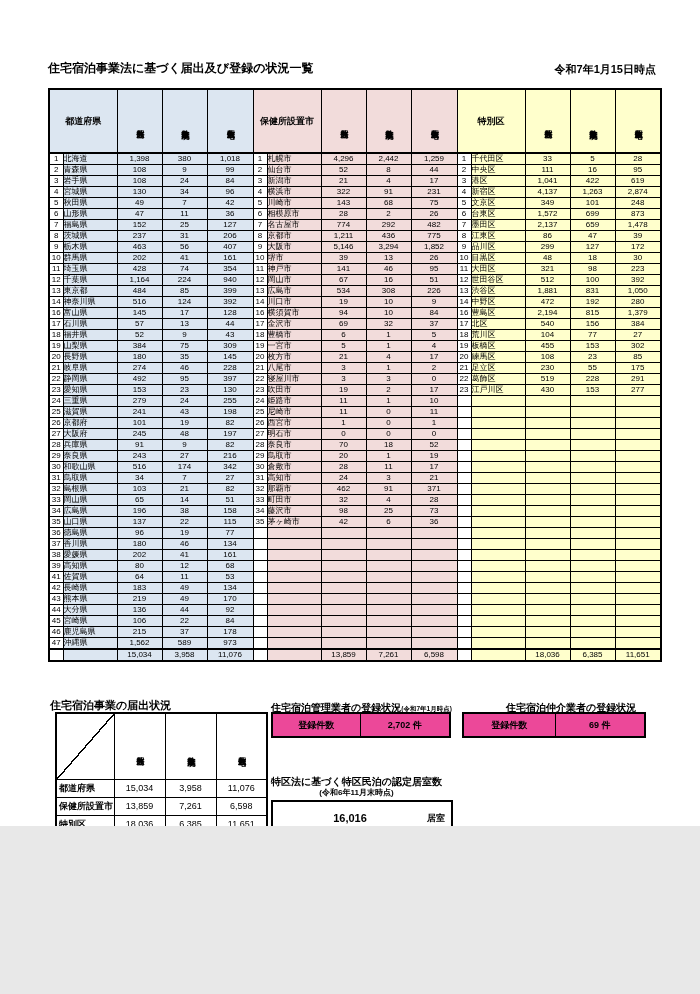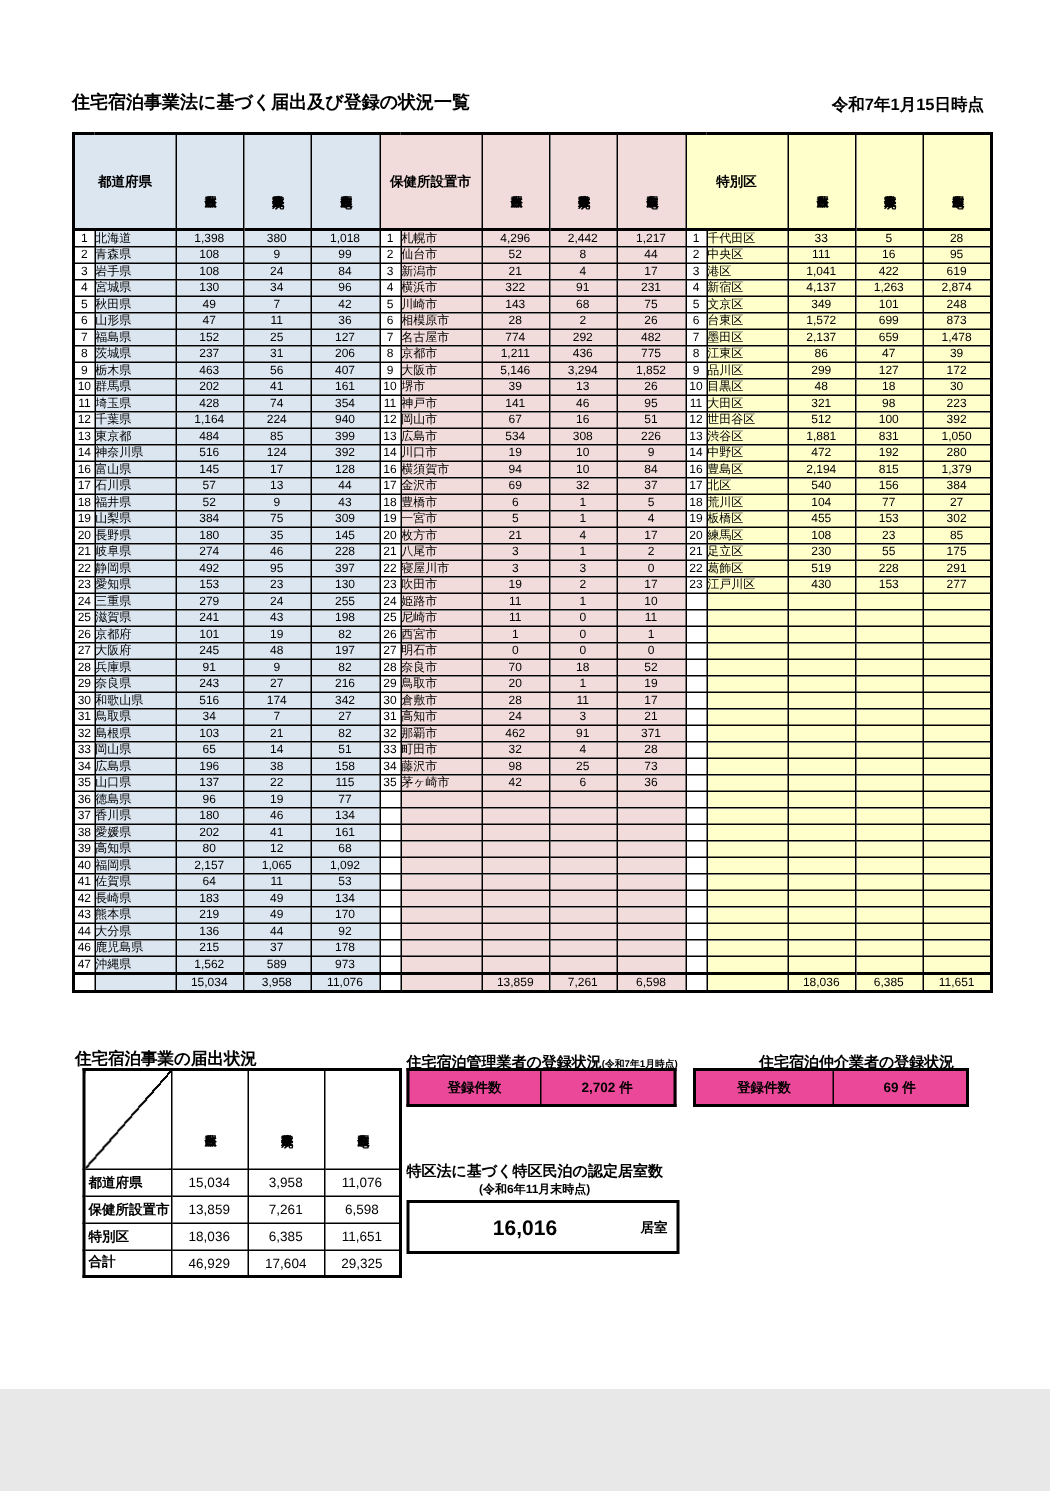--- a/index.html
+++ b/index.html
@@ -1,17 +1,17 @@
 <!DOCTYPE html>
 <html><head>
 <meta charset="utf-8">
 <style>
   * { margin:0; padding:0; box-sizing:border-box; }
   body { background:#e8e8e8; font-family:"Liberation Sans","DejaVu Sans",sans-serif; }
-  .page { position:relative; width:700px; height:926px; background:#ffffff; overflow:hidden; }
+  .page { position:relative; width:700px; height:826px; background:#ffffff; overflow:hidden; }
 
   .doc-title { position:absolute; left:48px; top:60px; font-size:12px; font-weight:bold; color:#000; }
   .doc-date  { position:absolute; right:44px; top:62px; font-size:11px; font-weight:bold; color:#000; }
 
   
   table.main { position:absolute; left:48px; top:88px; border-collapse:collapse; table-layout:fixed; width:612px; border:2px solid #000; }
   table.main th, table.main td { border:1px solid #000; overflow:hidden; white-space:nowrap; }
   table.main thead th { height:64px; border-bottom:2px solid #000; vertical-align:middle; text-align:center; font-size:9px; font-weight:bold; }
   table.main thead th .v { writing-mode:vertical-rl; text-orientation:upright; font-size:8px; font-weight:bold; letter-spacing:0px; line-height:1; display:inline-block; }
   table.main td { height:10px; line-height:10px; font-size:8px; padding:0; }
@@ -38,21 +38,21 @@
   
   .mini-title { position:absolute; font-size:10px; font-weight:bold; white-space:nowrap; }
   .mini-title .note { font-size:6.5px; font-weight:bold; }
   table.mini { position:absolute; border-collapse:collapse; border:2px solid #000; table-layout:fixed; background:#ec4899; }
   table.mini td { border:1px solid #000; height:24px; text-align:center; font-size:9px; font-weight:bold; }
 
   
   .tokku-title { position:absolute; left:271px; top:776px; font-size:10px; font-weight:bold; line-height:1.15;text-align:center; }
   .tokku-title .line2 { font-size:8px; }
   .tokku-box { position:absolute; left:271px; top:800px; width:182px; height:36px; border:2px solid #000; background:#fff; display:flex; align-items:center; }
-  .tokku-value { flex:1; text-align:center; font-size:14px; font-weight:bold; }
+  .tokku-value { flex:1; text-align:center; font-size:11px; font-weight:bold; }
   .tokku-unit { font-size:9px; font-weight:bold; padding-right:6px; }
 </style>
 </head>
 <body>
 
 <div class="page">
 
   <div class="doc-title">住宅宿泊事業法に基づく届出及び登録の状況一覧</div>
   <div class="doc-date">令和7年1月15日時点</div>
 
@@ -94,21 +94,21 @@
         <tr>
           <td class="num">1</td>
           <td class="name bg-pref">北海道</td>
           <td class="val bg-pref">1,398</td>
           <td class="val bg-pref">380</td>
           <td class="val bg-pref">1,018</td>
           <td class="num sec-start">1</td>
           <td class="name bg-city">札幌市</td>
           <td class="val bg-city">4,296</td>
           <td class="val bg-city">2,442</td>
-          <td class="val bg-city">1,217</td>
+          <td class="val bg-city">1,259</td>
           <td class="num sec-start">1</td>
           <td class="name bg-ward">千代田区</td>
           <td class="val bg-ward">33</td>
           <td class="val bg-ward">5</td>
           <td class="val bg-ward">28</td>
         </tr>
         <tr>
           <td class="num">2</td>
           <td class="name bg-pref">青森県</td>
           <td class="val bg-pref">108</td>
@@ -731,37 +731,20 @@
           <td class="val bg-city"></td>
           <td class="val bg-city"></td>
           <td class="val bg-city"></td>
           <td class="num sec-start"></td>
           <td class="name bg-ward"></td>
           <td class="val bg-ward"></td>
           <td class="val bg-ward"></td>
           <td class="val bg-ward"></td>
         </tr>
         <tr>
-          <td class="num">40</td>
-          <td class="name bg-pref">福岡県</td>
-          <td class="val bg-pref">2,157</td>
-          <td class="val bg-pref">1,065</td>
-          <td class="val bg-pref">1,092</td>
-          <td class="num sec-start"></td>
-          <td class="name bg-city"></td>
-          <td class="val bg-city"></td>
-          <td class="val bg-city"></td>
-          <td class="val bg-city"></td>
-          <td class="num sec-start"></td>
-          <td class="name bg-ward"></td>
-          <td class="val bg-ward"></td>
-          <td class="val bg-ward"></td>
-          <td class="val bg-ward"></td>
-        </tr>
-        <tr>
           <td class="num">41</td>
           <td class="name bg-pref">佐賀県</td>
           <td class="val bg-pref">64</td>
           <td class="val bg-pref">11</td>
           <td class="val bg-pref">53</td>
           <td class="num sec-start"></td>
           <td class="name bg-city"></td>
           <td class="val bg-city"></td>
           <td class="val bg-city"></td>
           <td class="val bg-city"></td>
@@ -804,20 +787,37 @@
           <td class="val bg-ward"></td>
           <td class="val bg-ward"></td>
           <td class="val bg-ward"></td>
         </tr>
         <tr>
           <td class="num">44</td>
           <td class="name bg-pref">大分県</td>
           <td class="val bg-pref">136</td>
           <td class="val bg-pref">44</td>
           <td class="val bg-pref">92</td>
+          <td class="num sec-start"></td>
+          <td class="name bg-city"></td>
+          <td class="val bg-city"></td>
+          <td class="val bg-city"></td>
+          <td class="val bg-city"></td>
+          <td class="num sec-start"></td>
+          <td class="name bg-ward"></td>
+          <td class="val bg-ward"></td>
+          <td class="val bg-ward"></td>
+          <td class="val bg-ward"></td>
+        </tr>
+        <tr>
+          <td class="num">45</td>
+          <td class="name bg-pref">宮崎県</td>
+          <td class="val bg-pref">106</td>
+          <td class="val bg-pref">22</td>
+          <td class="val bg-pref">84</td>
           <td class="num sec-start"></td>
           <td class="name bg-city"></td>
           <td class="val bg-city"></td>
           <td class="val bg-city"></td>
           <td class="val bg-city"></td>
           <td class="num sec-start"></td>
           <td class="name bg-ward"></td>
           <td class="val bg-ward"></td>
           <td class="val bg-ward"></td>
           <td class="val bg-ward"></td>

